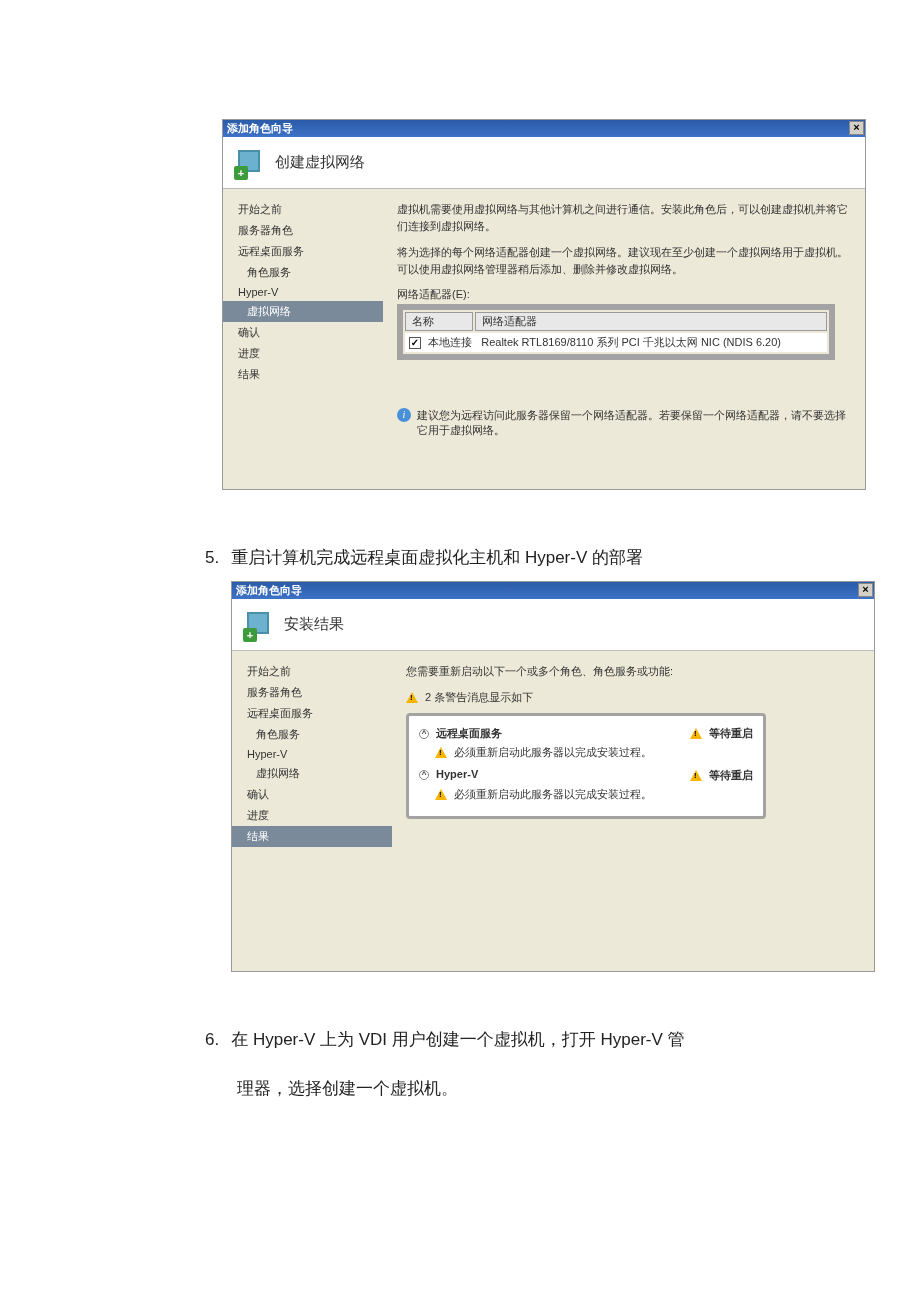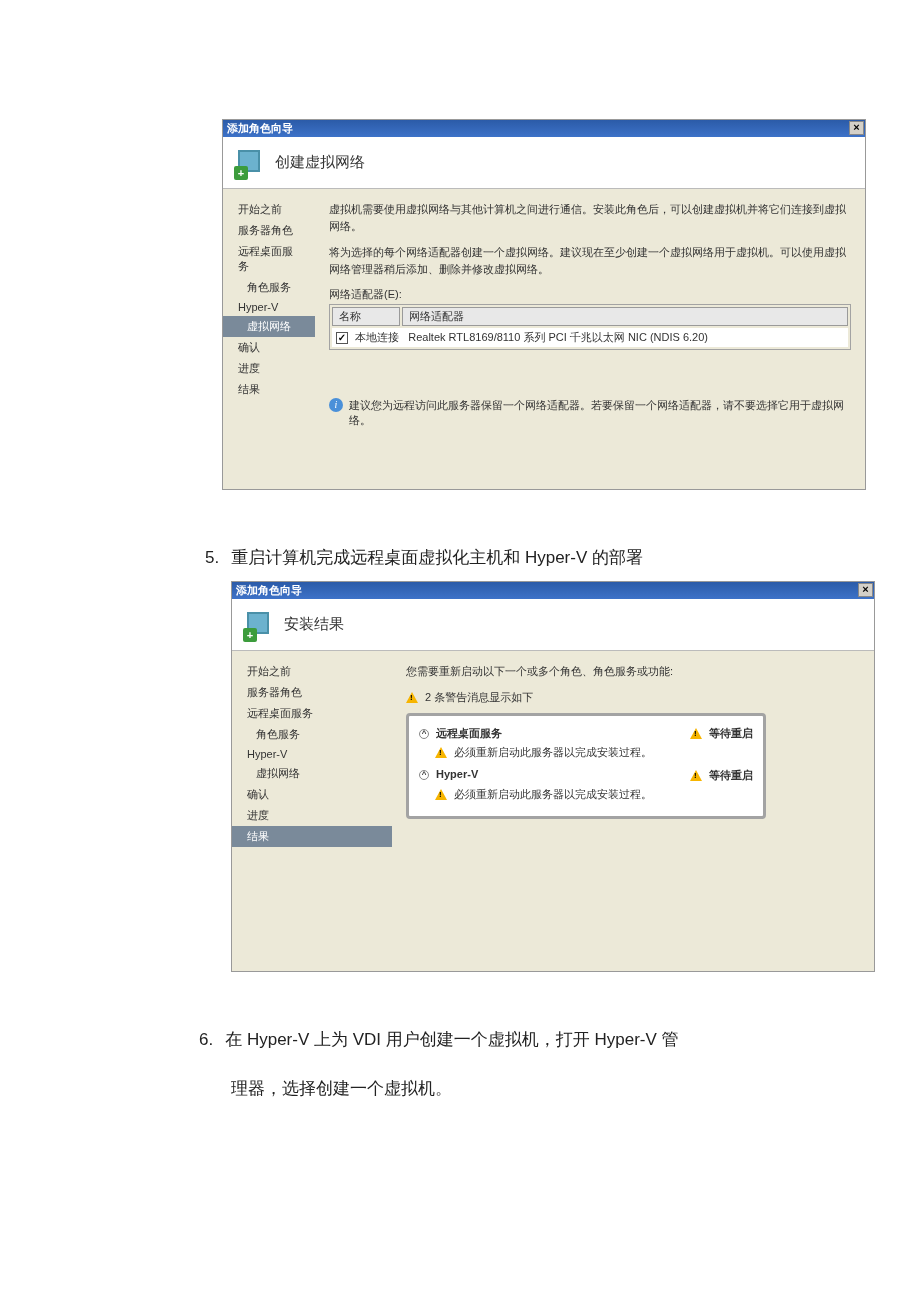--- a/index.html
+++ b/index.html
@@ -82,22 +82,22 @@
   }
   .content {
     flex: 1; padding: 12px 14px;
     font-size: 11px; color: #333;
     position: relative;
     min-height: 300px;
   }
   .content p { margin-bottom: 10px; line-height: 1.5; }
   .adapter-label { margin-top: 4px; margin-bottom: 2px; }
   .adapter-table {
-    border: 1px solid #a3a3a3;
-    width: 522px;
+    border: 6px solid #a3a3a3;
+    width: 438px;
   }
   .adapter-table th {
     background: #e8e8e8;
     font-size: 11px;
     font-weight: normal;
     text-align: left;
     padding: 1px 6px;
     border: 1px solid #9a9a9a;
   }
   .adapter-table td {
@@ -308,18 +308,18 @@
           </div>
           <div class="service-sub">
             <span class="warn-ic"></span>
             <span>必须重新启动此服务器以完成安装过程。</span>
           </div>
         </div>
       </div>
     </div>
   </div>
 
-  <div class="caption" style="left:199px; top:1026px; width:620px;">
+  <div class="caption" style="left:205px; top:1026px; width:620px;">
     <span class="num">6.</span><span>在 Hyper-V 上为 VDI 用户创建一个虚拟机，打开 Hyper-V 管</span>
     <div style="padding-left:32px; margin-top:20px;">理器，选择创建一个虚拟机。</div>
   </div>
 
 </div>
 
 </body></html>

